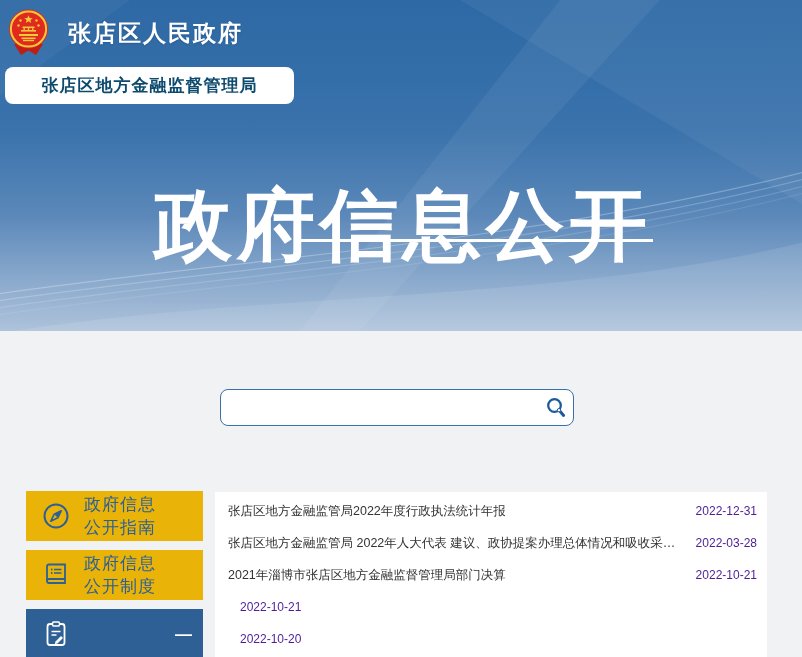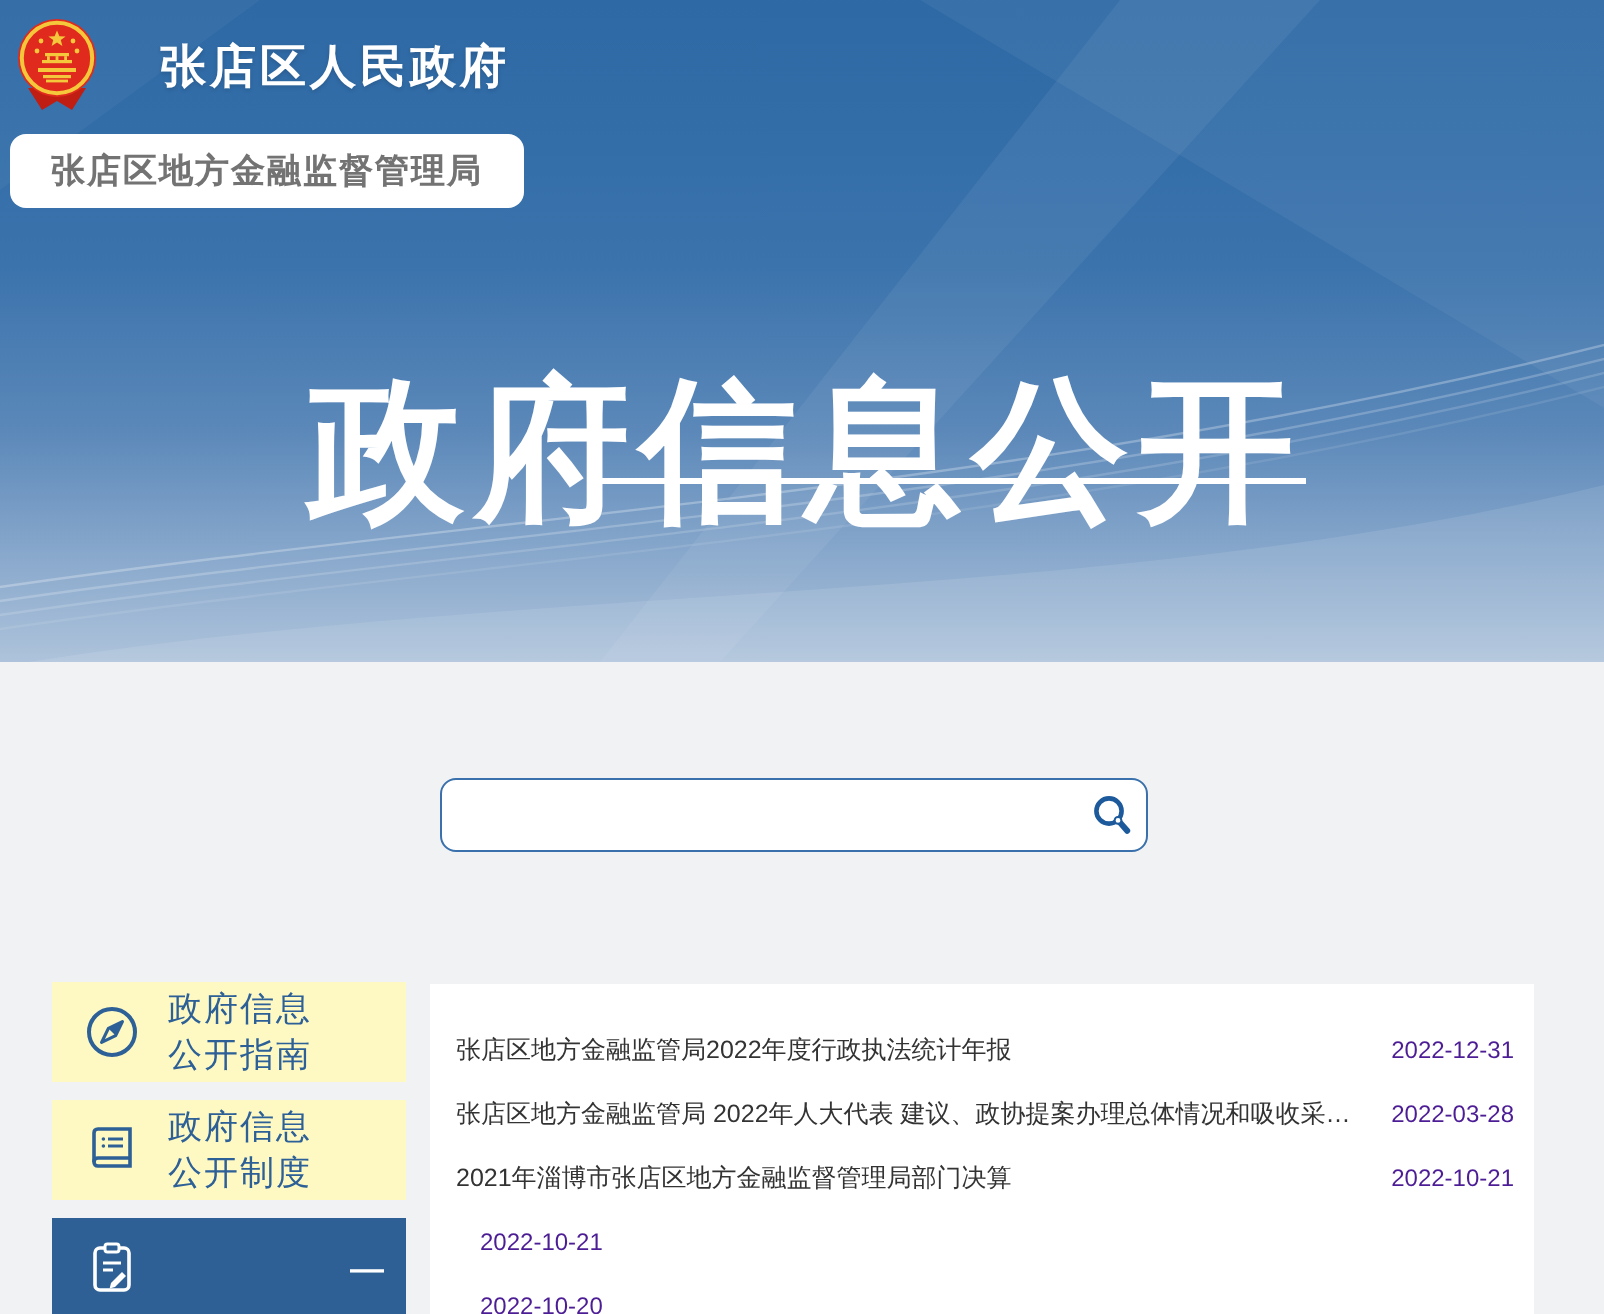--- a/index.html
+++ b/index.html
@@ -12,32 +12,32 @@
 
   
   .hero {
     position:absolute; left:0; top:0; width:802px; height:331px;
     background:linear-gradient(180deg,#2e69a5 0%,#326da8 18%,#3b73ac 40%,#5b88b9 65%,#8baacd 85%,#aec3db 100%);
   }
   .hero-deco { position:absolute; inset:0; pointer-events:none; }
 
   .brand {
     position:absolute; left:8px; top:8px;
-    display:flex; align-items:center; gap:31px;
+    display:flex; align-items:center; gap:19px;
   }
   .brand-emblem { width:41px; height:50px; }
   .brand-name {
     color:#ffffff; font-size:23px; font-weight:bold; letter-spacing:2px;
     text-shadow:0 1px 2px rgba(0,0,0,.15);
   }
 
   .dept-btn {
-    position:absolute; left:5px; top:67px; width:257px; height:37px;
+    position:absolute; left:5px; top:67px; width:289px; height:37px;
     background:#ffffff; border:none; border-radius:8px;
-    color:#737373; font-size:17px; font-weight:bold; letter-spacing:1px;
+    color:#0c4a6e; font-size:17px; font-weight:bold; letter-spacing:1px;
     display:flex; align-items:center; justify-content:center;
     cursor:pointer; font-family:inherit;
   }
 
   .hero-title {
     position:absolute; left:147px; top:150px; width:512px;
     text-align:center; color:#ffffff;
     font-size:78px; font-weight:bold; letter-spacing:5px; line-height:1;
     white-space:nowrap;
     margin-top:36px;
@@ -59,36 +59,36 @@
     font-family:inherit; background:transparent;
   }
   .search-btn {
     width:34px; height:100%; border:none; background:transparent;
     display:flex; align-items:center; justify-content:center; cursor:pointer;
   }
 
   
   .sidebar { position:absolute; left:26px; top:491px; width:177px; }
   .side-item {
-    height:50px; margin-bottom:9px; background:#fef9c3;
+    height:50px; margin-bottom:9px; background:#eab308;
     display:flex; align-items:center; cursor:pointer;
     color:#2d6097;
   }
   .side-item .side-icon { width:30px; height:30px; margin-left:15px; flex:0 0 auto; }
   .side-label { margin-left:13px; font-size:17px; line-height:23px; letter-spacing:1px; }
   .side-item.active { background:#2e6095; color:#ffffff; }
   .side-collapse {
     margin-left:auto; margin-right:11px; font-size:17px; font-weight:bold;
     line-height:1;
   }
 
   
   .panel {
     position:absolute; left:215px; top:492px; width:552px; height:166px;
-    background:#ffffff; padding-top:17px;
+    background:#ffffff; padding-top:3px;
   }
   .row {
     height:32px; display:flex; align-items:center;
     padding:0 10px 0 13px;
   }
   .row-title {
     flex:1; font-size:12.5px; color:#333333;
     white-space:nowrap; overflow:hidden; text-overflow:ellipsis;
     cursor:pointer;
   }

